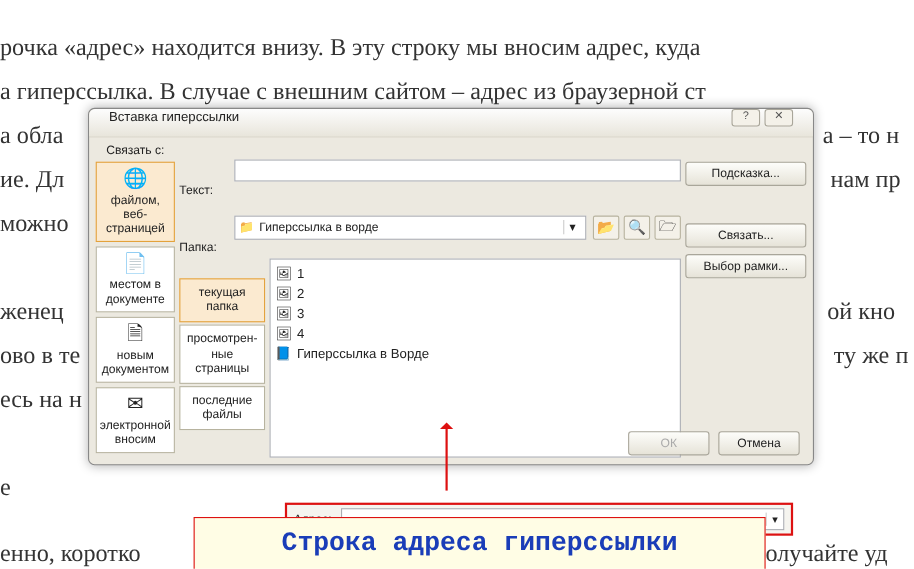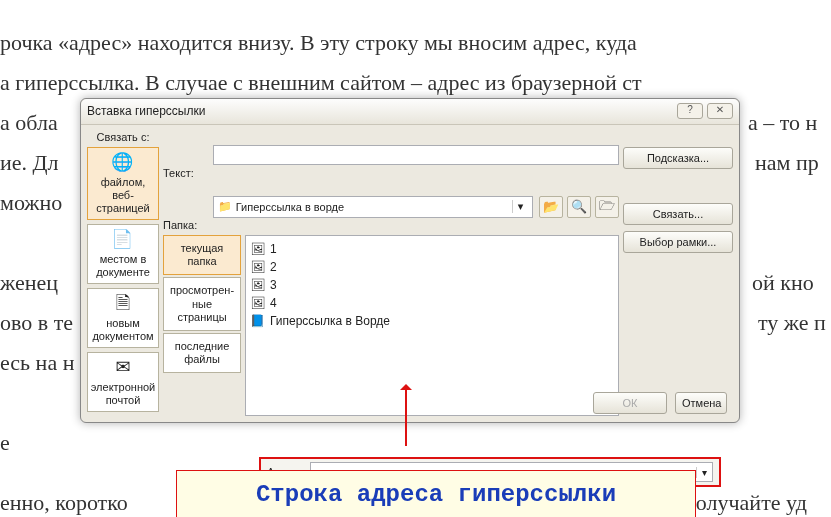--- a/index.html
+++ b/index.html
@@ -32,22 +32,22 @@
     border-radius: 6px;
     box-shadow: 0 0 10px rgba(0,0,0,0.3);
     display: flex;
     flex-direction: column;
   }
   .titlebar {
     height: 26px;
     background: linear-gradient(#fdfdfd, #e8e5db);
     border-bottom: 1px solid #c9c5b8;
     display: flex;
-    align-items: center;
-    padding: 0 6px;
+    align-items: flex-start;
+    padding: 0 18px;
     border-radius: 6px 6px 0 0;
     font-size: 12px;
   }
   .titlebar .title { flex: 1; }
   .win-btn {
     width: 26px;
     height: 16px;
     border: 1px solid #a9a69a;
     border-radius: 3px;
     margin-left: 4px;
@@ -157,20 +157,21 @@
     border: 1px solid #b7b39f;
     font-size: 11px;
     text-align: center;
     padding: 6px 2px;
     line-height: 1.2;
     cursor: pointer;
   }
   .subnav-tab.selected {
     background: #fbead0;
     border: 1px solid #e3a23c;
+    margin-top: 18px;
   }
   .file-list {
     flex: 1;
     background: #fff;
     border: 1px solid #abadb3;
     padding: 4px;
     font-size: 12px;
     overflow: auto;
   }
   .file-item {
@@ -314,21 +315,21 @@
       <div class="link-target">
         <span class="ico">📄</span>
         <span>местом в документе</span>
       </div>
       <div class="link-target">
         <span class="ico">🗎</span>
         <span>новым документом</span>
       </div>
       <div class="link-target">
         <span class="ico">✉</span>
-        <span>электронной почтой</span>
+        <span>электронной вносим</span>
       </div>
     </div>
 
     <div class="center-col">
       <div class="row">
         <span class="lbl">Текст:</span>
         <input class="text-input" value="" style="">
       </div>
       <div class="row">
         <span class="lbl">Папка:</span>
@@ -392,18 +393,18 @@
   <div class="addr-row">
     <span>Адрес:</span>
     <div class="addr-combo">
       <span></span>
       <span class="dd">▾</span>
     </div>
   </div>
 
   <div class="footer-btns">
     <div class="dlg-btn disabled" style="width:74px">ОК</div>
-    <div class="dlg-btn" style="width:52px">Отмена</div>
+    <div class="dlg-btn" style="width:74px">Отмена</div>
   </div>
 </div>
 
 <div class="arrow"></div>
 <div class="callout">Строка адреса гиперссылки</div>
 
 </body></html>

